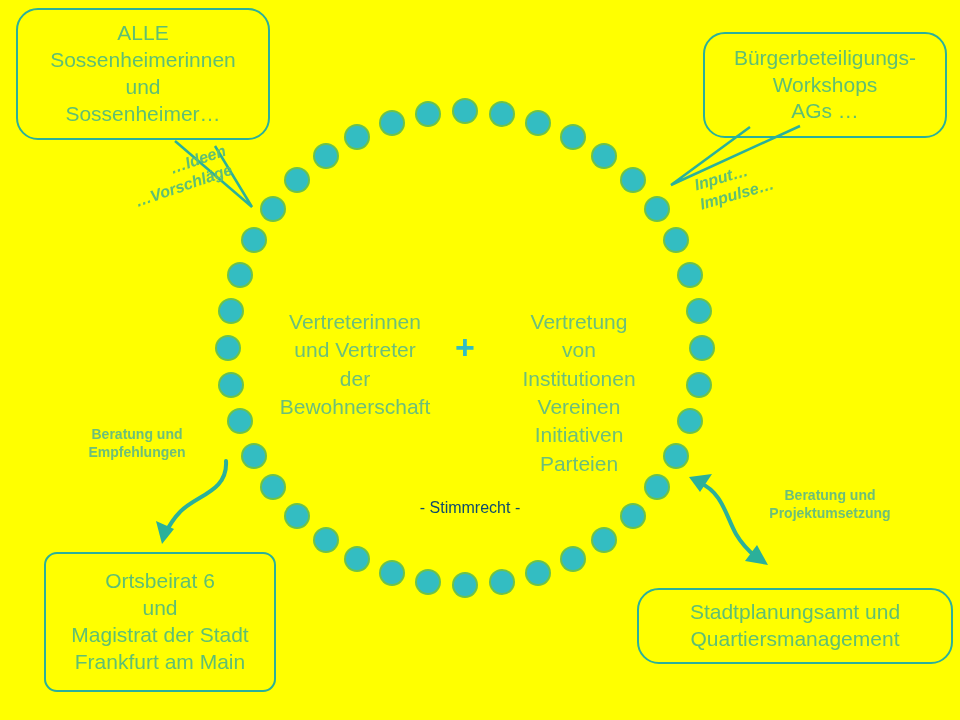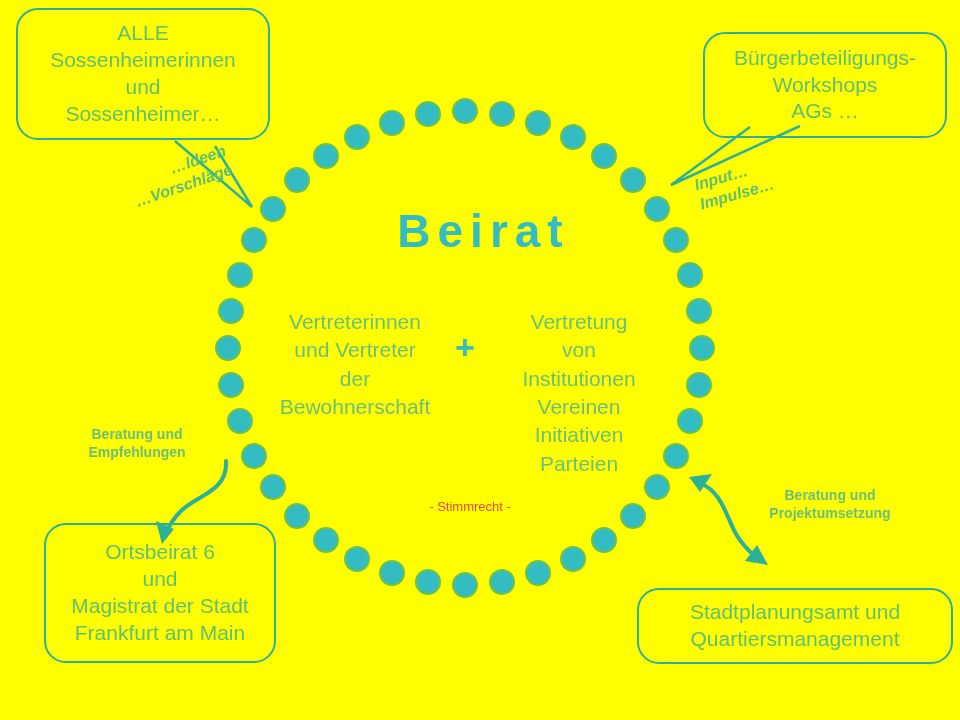--- a/index.html
+++ b/index.html
@@ -35,21 +35,21 @@
     padding: 8px 12px;
   }
 
   #bubble-alle {
     left: 16px;  top: 8px;  width: 254px; height: 132px;
   }
   #bubble-workshops {
     left: 703px; top: 20px; width: 244px; height: 106px; margin-top: 12px;
   }
   #box-ortsbeirat {
-    left: 44px;  top: 523px; width: 232px; height: 140px;
+    left: 44px;  top: 552px; width: 232px; height: 140px; border-radius: 13px;
   }
   #box-stadtplanung {
     left: 637px; top: 588px; width: 316px; height: 76px;
   }
 
   
   #circle-layer { position: absolute; left: 0; top: 0; width: 960px; height: 720px; }
   .dot {
     position: absolute;
     width: 22px; height: 22px;
@@ -86,22 +86,22 @@
     font-size: 21px;
     line-height: 1.35;
     text-align: center;
   }
   #col-left  { left: 262px; top: 308px; width: 186px; }
   #col-right { left: 486px; top: 308px; width: 186px; }
   #stimmrecht {
     position: absolute;
     left: 370px; top: 499px; width: 200px;
     text-align: center;
-    color: #ef4444;
-    font-size: 13px;
+    color: #0c4a6e;
+    font-size: 16px;
   }
 
   
   .tail-caption {
     position: absolute;
     color: #5fbf73;
     font-size: 16px;
     font-weight: bold;
     font-style: italic;
     line-height: 1.25;
@@ -199,21 +199,20 @@
       <polygon points="162,544 156,521 174,529" fill="#2bb09a"></polygon>
     </g>
 
     <g>
       <path d="M 700 483 C 722 492 726 516 736 534 C 743 546 750 552 756 557" fill="none" stroke="#2bb09a" stroke-width="4" stroke-linecap="round"></path>
       <polygon points="689,477 712,474 700,492" fill="#2bb09a"></polygon>
       <polygon points="768,565 745,561 757,545" fill="#2bb09a"></polygon>
     </g>
   </svg>
 
-  <div id="title-beirat">Beirat</div>
 
   <div id="plus-sign">+</div>
 
   <div id="col-left" class="col-text" style="white-space:pre-line">Vertreterinnen
 und Vertreter
 der
 Bewohnerschaft</div>
   <div id="col-right" class="col-text" style="white-space:pre-line">Vertretung
 von
 Institutionen

